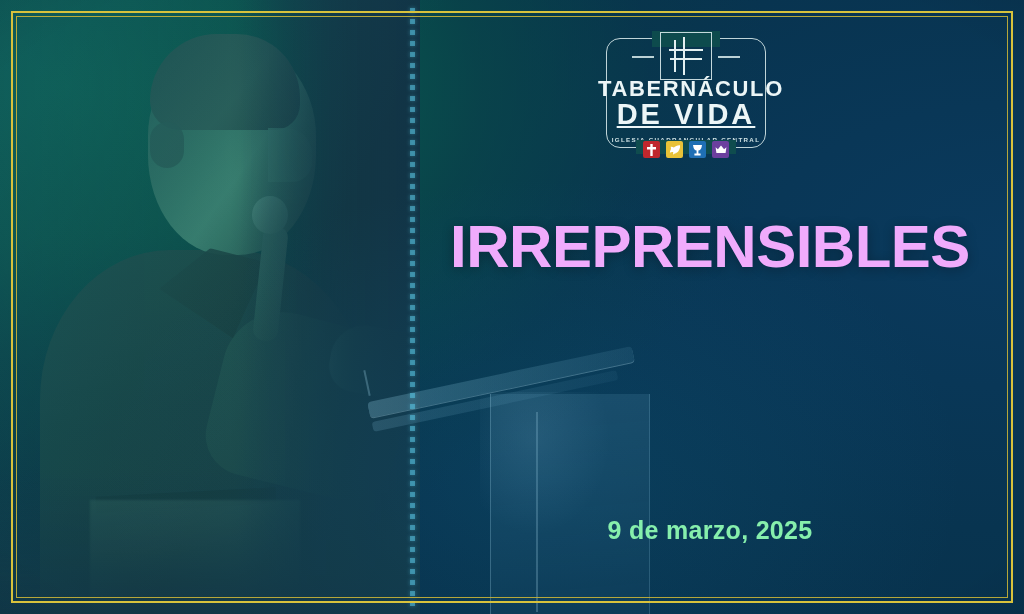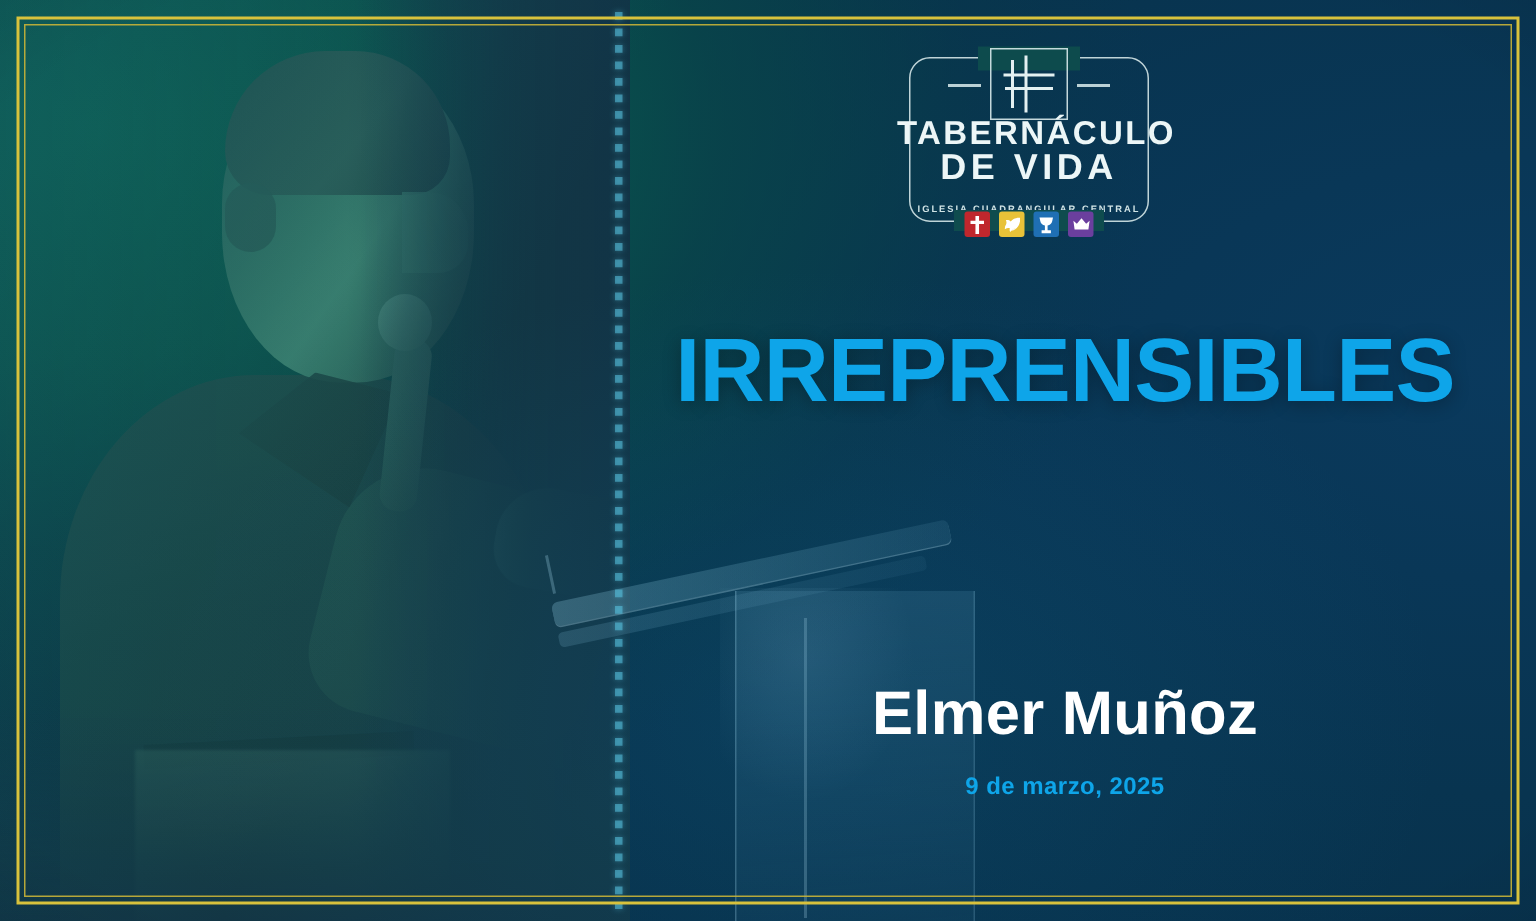--- a/index.html
+++ b/index.html
@@ -330,21 +330,21 @@
     left: 0; top: 50px;
     width: 176px;
     text-align: center;
     color: #ecf6f7;
     font-size: 22px;
     font-weight: 700;
     letter-spacing: 1.6px;
     line-height: 1.02;
     font-family: "Liberation Sans", sans-serif;
   }
-  .logo-name .l2 { font-size: 24px; letter-spacing: 3px; }
+  .logo-name .l2 { font-size: 29px; letter-spacing: 3px; text-decoration: underline; }
   .logo-sub {
     position: absolute;
     left: 0; top: 108px;
     width: 176px;
     text-align: center;
     color: #cfe2e4;
     font-size: 6.2px;
     font-weight: 700;
     letter-spacing: 1.35px;
   }
@@ -366,21 +366,21 @@
     font-size: 11px;
     line-height: 1;
   }
   .licon svg { display: block; }
 
   
   .title {
     position: absolute;
     left: 440px; top: 212px;
     width: 540px;
-    color: #0ea5e9;
+    color: #f0abfc;
     font-size: 60px;
     font-weight: 800;
     letter-spacing: -0.5px;
     text-align: center;
     text-shadow: 0 2px 12px rgba(0,0,0,0.30);
   }
   .expositor {
     position: absolute;
     left: 440px; top: 405px;
     width: 540px;
@@ -398,22 +398,22 @@
     color: #ffffff;
     font-size: 41px;
     font-weight: 700;
     letter-spacing: 0.2px;
   }
   .date {
     position: absolute;
     left: 440px; top: 516px;
     width: 540px;
     text-align: center;
-    color: #0ea5e9;
-    font-size: 16px;
+    color: #86efac;
+    font-size: 25px;
     font-weight: 600;
     letter-spacing: 0.3px;
   }
 </style>
 </head>
 <body>
 
 <div class="stage">
 
   <div class="bg-base"></div>
@@ -490,19 +490,18 @@
       </div>
       <div class="licon" style="background:#6b3f9e">
         <svg width="12" height="9" viewBox="0 0 12 9">
             <path d="M0.6 2.2l2.3 2L6 0.5l3.1 3.7 2.3-2L10.6 8H1.4z" fill="#fff"></path>
           </svg>
       </div>
     </div>
   </div>
 
   <div class="title">IRREPRENSIBLES</div>
-  <div class="speaker">Elmer Muñoz</div>
   <div class="date">9 de marzo, 2025</div>
 
   <div class="frame-outer"></div>
   <div class="frame-inner"></div>
 
 </div>
 
 </body></html>

